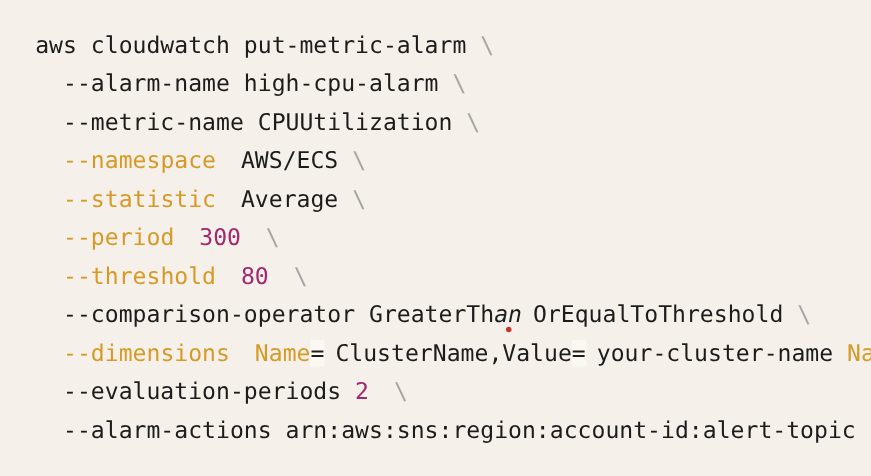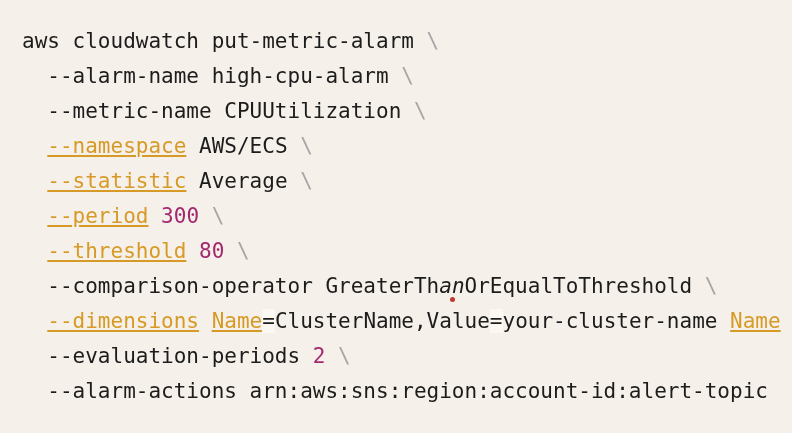--- a/index.html
+++ b/index.html
@@ -18,22 +18,22 @@
   .code {
     margin: 0;
     padding: 24px 0 0 22px;
     font-family: "DejaVu Sans Mono", "Liberation Mono", monospace;
     font-size: 21px;
     line-height: 35px;
     white-space: pre;
     color: var(--plain, #1c1c1c);
   }
   .line { height: 35px; }
-  .tok-plain  { color: var(--plain, #1c1c1c); }
-  .tok-flag   { color: var(--flag, #d79a26); text-decoration: underline; }
+  .tok-plain  { color: var(--plain, #1c1c1c); margin-left: 10px; }
+  .tok-flag   { color: var(--flag, #d79a26); }
   .tok-value  { color: var(--value, #a3296f); margin-top: 20px; }
   .tok-escape { color: var(--escape, #a6a6a6); }
   .tok-eq     { color: var(--plain, #1c1c1c); background: var(--eq-bg, #fbf8f2); }
   .tok-spell  { position: relative; display: inline-block; font-style: italic; }
   .spell-dot {
     position: absolute;
     left: 50%;
     bottom: 2px;
     width: 5px;
     height: 5px;

